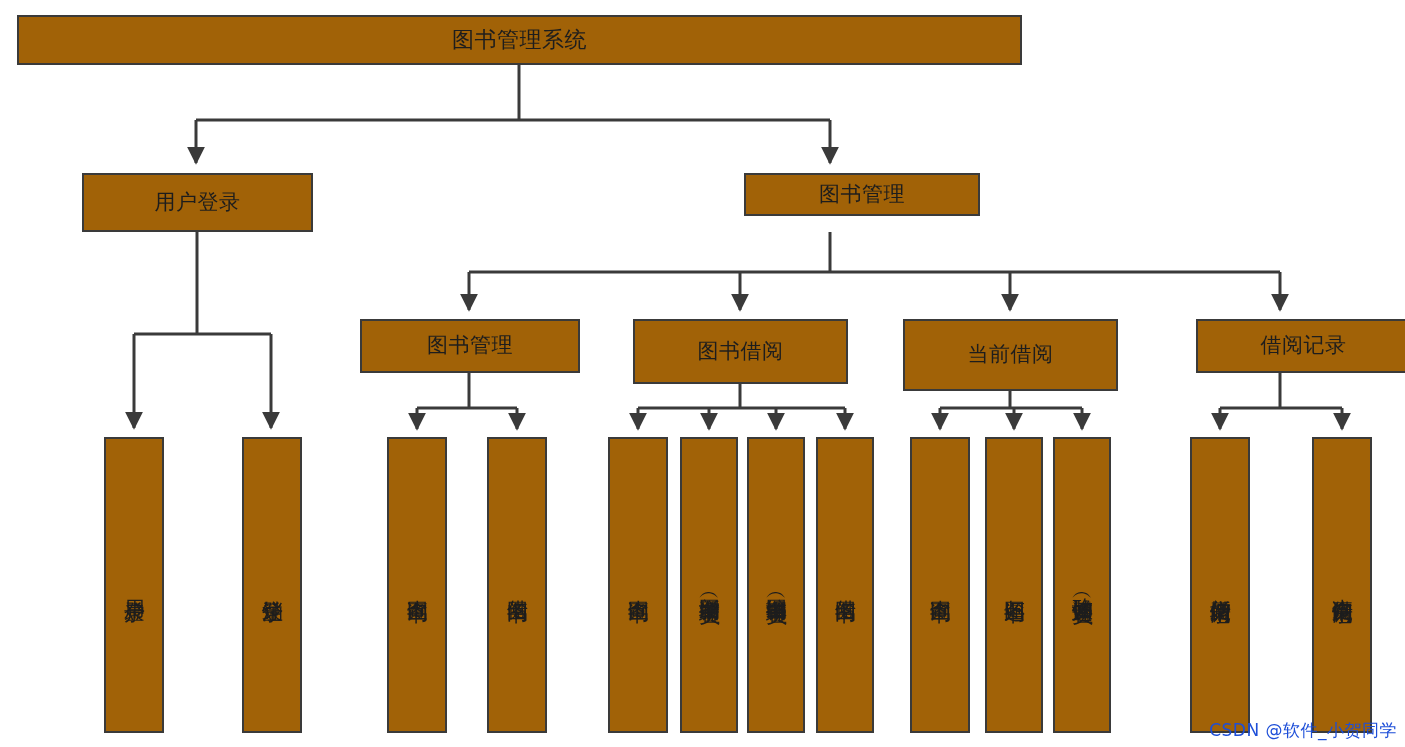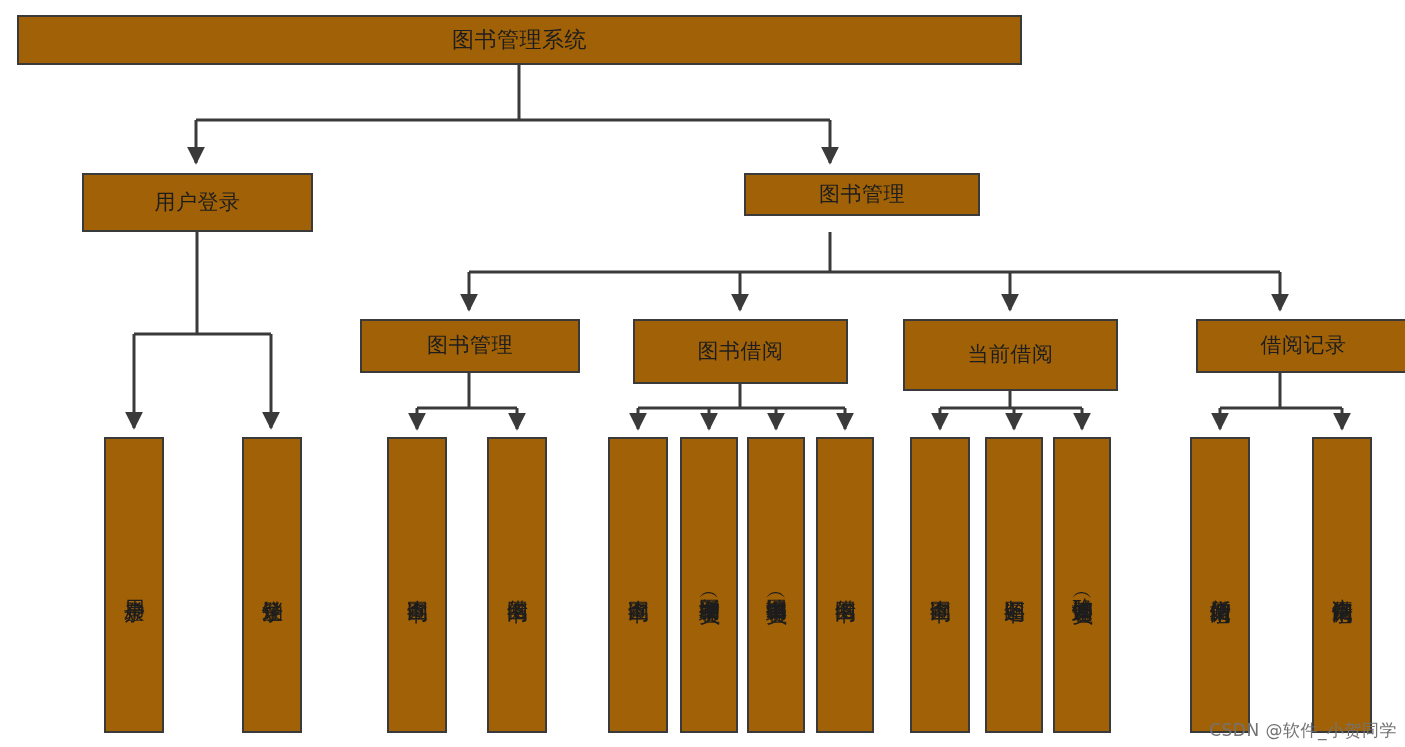--- a/index.html
+++ b/index.html
@@ -54,21 +54,21 @@
     line-height: 1.18;
     letter-spacing: 1px;
     white-space: normal;
     max-height: 100%;
   }
   .watermark {
     position: absolute;
     right: 8px;
     bottom: 5px;
     font-size: 17px;
-    color: #737373;
+    color: #1d4ed8;
     letter-spacing: 0.5px;
     z-index: 5;
     white-space: nowrap;
     text-align: right;
   }
 </style>
 </head>
 <body>
 
 <div id="canvas">

